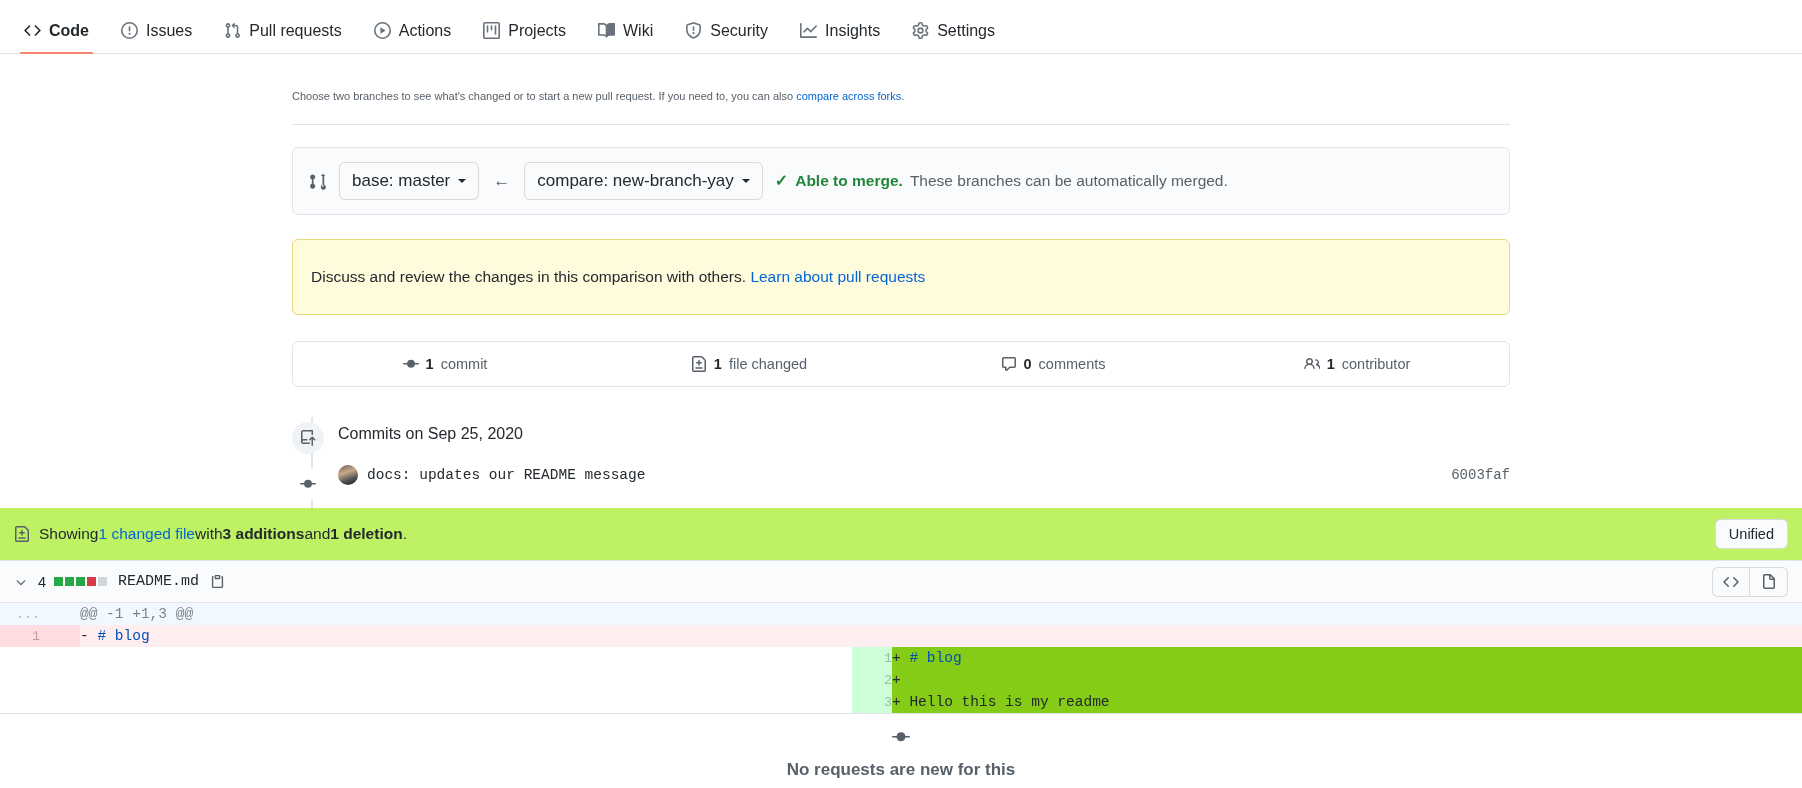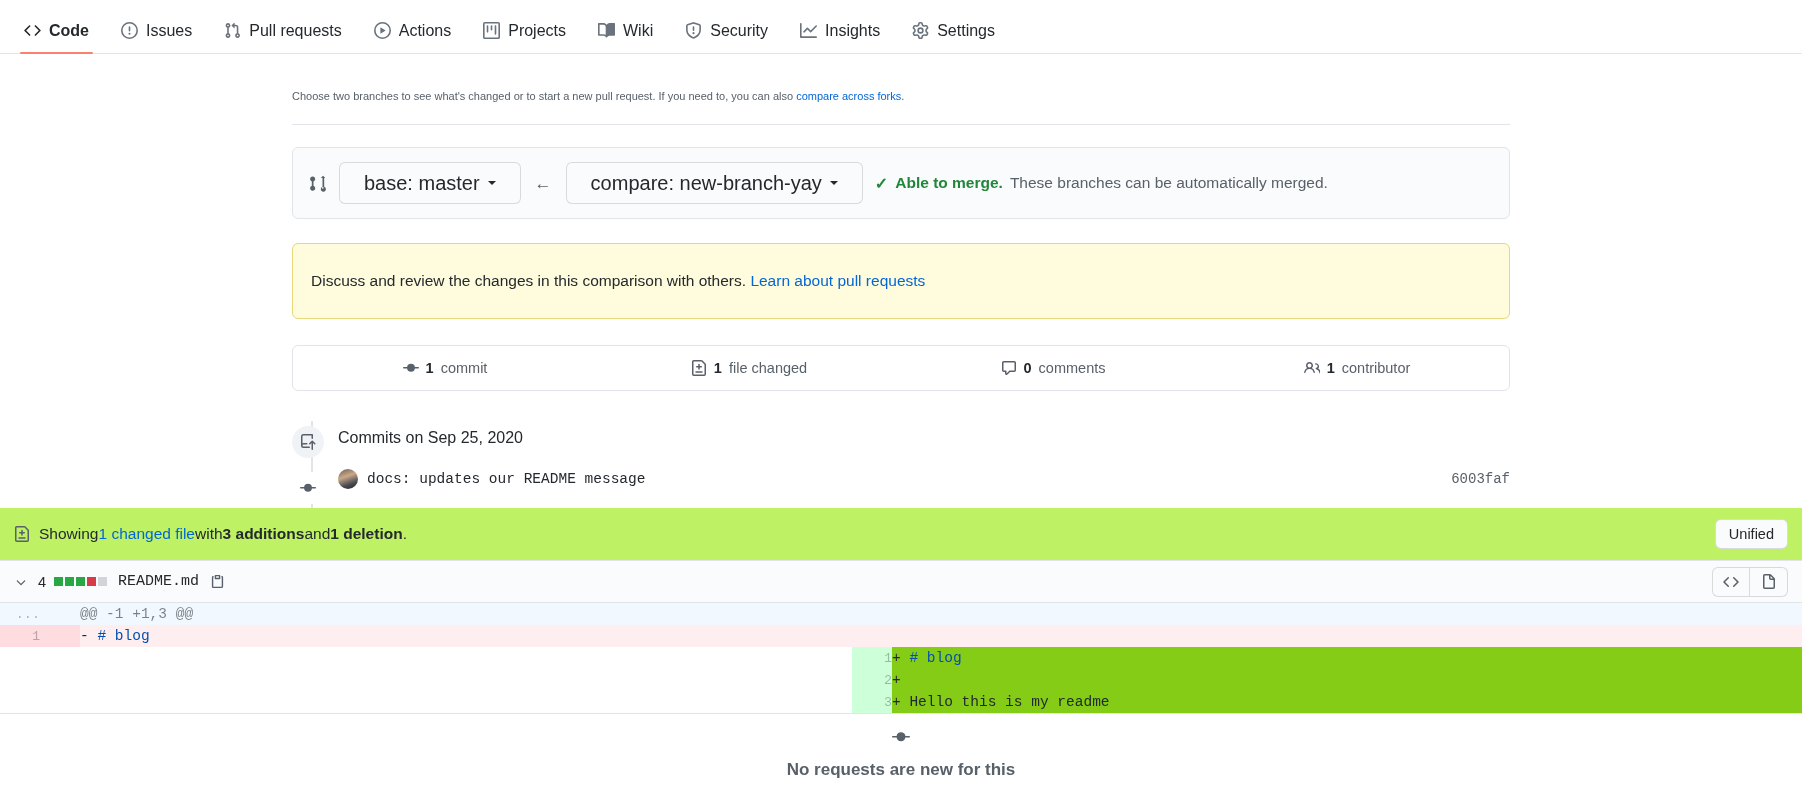--- a/index.html
+++ b/index.html
@@ -80,22 +80,22 @@
     margin-bottom: 24px;
   }
   .compare-icon { color: #586069; display: inline-flex; width: 18px; height: 18px; }
   .btn-select {
     display: inline-flex;
     align-items: center;
     gap: 6px;
     background: #fafbfc;
     border: 1px solid rgba(27,31,35,0.15);
     border-radius: 6px;
-    padding: 6px 24px;
-    font-size: 20px;
+    padding: 6px 12px;
+    font-size: 17px;
     color: #24292e;
     cursor: pointer;
     line-height: 1.4;
   }
   .caret {
     display: inline-block;
     width: 0; height: 0;
     border-left: 4px solid transparent;
     border-right: 4px solid transparent;
     border-top: 4px solid #24292e;

